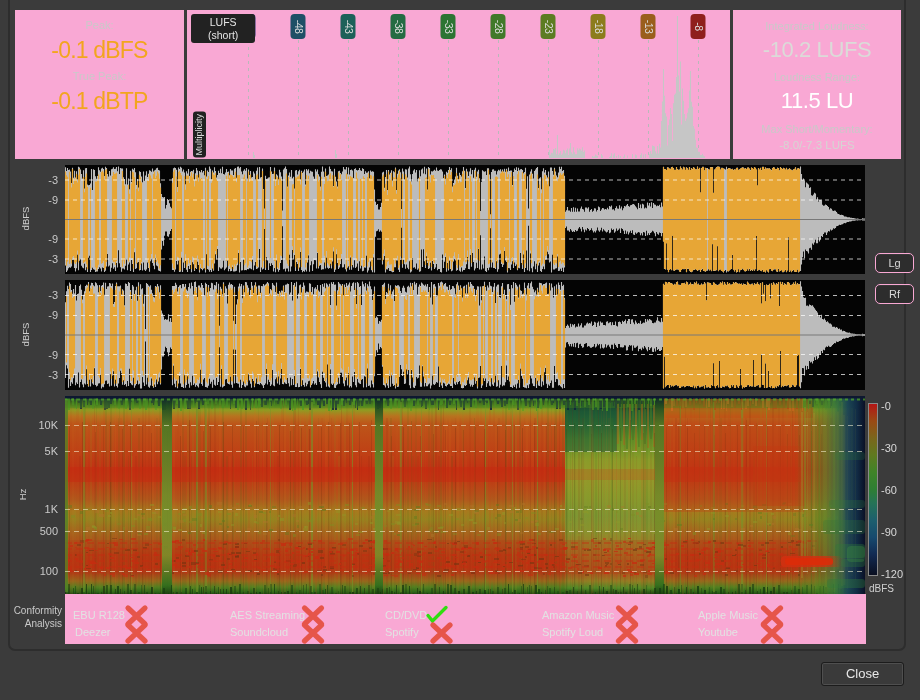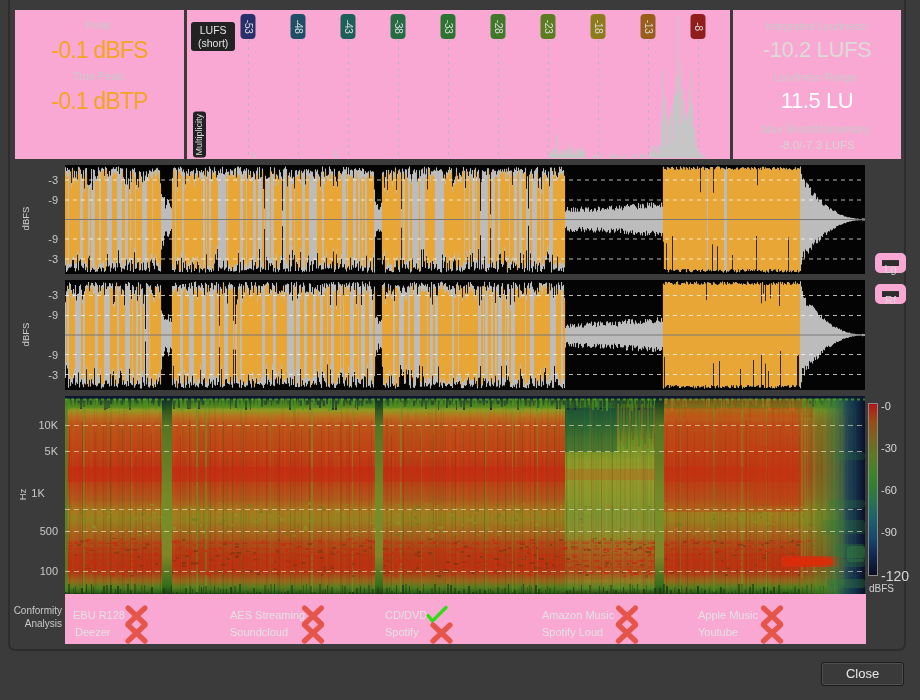--- a/index.html
+++ b/index.html
@@ -8,22 +8,22 @@
   border:2px solid #2d2d2d; border-radius:7px; }
 .blackpanel { position:absolute; background:#f9a8d4; }
 .lbl { position:absolute; color:#c9c9c9; font-size:11px; line-height:1;
   text-align:center; white-space:nowrap; }
 .big { position:absolute; font-size:23px; line-height:1; text-align:center;
   white-space:nowrap; letter-spacing:-0.8px; }
 .vert { position:absolute; color:#cfcfcf; font-size:9.5px; white-space:nowrap;
   transform:rotate(-90deg); transform-origin:center; }
 .axlbl { position:absolute; color:#c9c9c9; font-size:11px; line-height:1;
   width:40px; text-align:right; }
-.btn-sm { position:absolute; width:31px; height:20px; background:#2d2d2d;
-  border:7px solid #f9a8d4; border-radius:5px; color:#d9d9d9; font-size:11px;
+.btn-sm { position:absolute; width:39px; height:20px; background:#2d2d2d;
+  border:1px solid #f9a8d4; border-radius:5px; color:#d9d9d9; font-size:11px;
   text-align:center; line-height:18px; box-shadow:inset 0 1px 0 rgba(255,255,255,0.05); }
 #closebtn { position:absolute; left:821px; top:662px; width:83px; height:24px;
   background:#3a3a3a; border:1px solid #1c1c1c; border-radius:3px;
   box-shadow:inset 0 0 0 1px #4f4f4f; color:#e8e8e8; font-size:13px;
   text-align:center; line-height:22px; }
 </style></head>
 <body>
 <div id="frame"></div>
 
 <div class="blackpanel" style="left:15px; top:10px; width:169px; height:149px;"></div>
@@ -60,21 +60,21 @@
       <rect x="353.5" y="4" width="15" height="25" rx="4" fill="#5c7c22"></rect>
       <text x="361.0" y="20.0" transform="rotate(90 361.0 16.5)" font-family="Liberation Sans, sans-serif" letter-spacing="-0.5" font-size="10.5" fill="#dcdcdc" text-anchor="middle">-23</text>
       <rect x="403.5" y="4" width="15" height="25" rx="4" fill="#8c7c1c"></rect>
       <text x="411.0" y="20.0" transform="rotate(90 411.0 16.5)" font-family="Liberation Sans, sans-serif" letter-spacing="-0.5" font-size="10.5" fill="#dcdcdc" text-anchor="middle">-18</text>
       <rect x="453.5" y="4" width="15" height="25" rx="4" fill="#9a5e1c"></rect>
       <text x="461.0" y="20.0" transform="rotate(90 461.0 16.5)" font-family="Liberation Sans, sans-serif" letter-spacing="-0.5" font-size="10.5" fill="#dcdcdc" text-anchor="middle">-13</text>
       <rect x="503.5" y="4" width="15" height="25" rx="4" fill="#8f1f1c"></rect>
       <text x="511.0" y="20.0" transform="rotate(90 511.0 16.5)" font-family="Liberation Sans, sans-serif" letter-spacing="-0.5" font-size="10.5" fill="#dcdcdc" text-anchor="middle">-8</text>
     </svg>
   </div>
-<div class="abs" style="left:191px; top:14px; background:#222; border-radius:3px; padding:2px 7px; color:#e5e5e5; font-size:10.5px; line-height:1.2; text-align:center;margin-top:8px;">LUFS<br>(short)</div>
+<div class="abs" style="left:191px; top:14px; background:#222; border-radius:3px; padding:2px 17px; color:#e5e5e5; font-size:10.5px; line-height:1.2; text-align:center;">LUFS<br>(short)</div>
 <div class="abs" style="left:193px; top:112px; background:#222; border-radius:3px; padding:2px 2px; color:#dadada; font-size:9px; line-height:1; writing-mode:vertical-rl; transform:rotate(180deg);">Multiplicity</div>
 
 <div class="blackpanel" style="left:733px; top:10px; width:168px; height:149px;"></div>
 <div class="lbl" style="left:733px; top:21px; width:168px;">Integrated Loudness:</div>
 <div class="big" style="left:733px; top:39px; width:168px; color:#dbdbd8; font-size:22px; letter-spacing:-0.4px;">-10.2 LUFS</div>
 <div class="lbl" style="left:733px; top:72px; width:168px;">Loudness Range:</div>
 <div class="big" style="left:733px; top:90px; width:168px; color:#ffffff; font-size:22px; letter-spacing:-0.4px;">11.5 LU</div>
 <div class="lbl" style="left:733px; top:124px; width:168px;">Max Short/Momentary:</div>
 <div class="lbl" style="left:733px; top:140px; width:168px; font-size:11.5px; color:#d5d5d2;">-8.0/-7.3 LUFS</div>
 
@@ -2063,31 +2063,31 @@
       <rect x="0" y="4" width="3" height="192" fill="#4f8526" opacity="0.75"></rect>
       <line x1="0" y1="29.5" x2="800" y2="29.5" stroke="rgba(245,242,210,0.58)" stroke-width="1" stroke-dasharray="5 4"></line>
       <line x1="0" y1="55.5" x2="800" y2="55.5" stroke="rgba(245,242,210,0.58)" stroke-width="1" stroke-dasharray="5 4"></line>
       <line x1="0" y1="113.5" x2="800" y2="113.5" stroke="rgba(245,242,210,0.58)" stroke-width="1" stroke-dasharray="5 4"></line>
       <line x1="0" y1="135.5" x2="800" y2="135.5" stroke="rgba(245,242,210,0.58)" stroke-width="1" stroke-dasharray="5 4"></line>
       <line x1="0" y1="175.5" x2="800" y2="175.5" stroke="rgba(245,242,210,0.58)" stroke-width="1" stroke-dasharray="5 4"></line>
     </svg>
   </div>
 <div class="axlbl" style="left:18px; top:420px;">10K</div>
 <div class="axlbl" style="left:18px; top:446px;">5K</div>
-<div class="axlbl" style="left:18px; top:488px;text-align:center;">1K</div>
+<div class="axlbl" style="left:18px; top:504px;">1K</div>
 <div class="axlbl" style="left:18px; top:526px;">500</div>
 <div class="axlbl" style="left:18px; top:566px;">100</div>
 <div class="vert" style="left:8px; top:489px; width:28px; text-align:center;">Hz</div>
 
 <div class="abs" style="left:868px; top:403px; width:10px; height:173px; border:1px solid #8a8a8a; background:linear-gradient(to bottom, #b41616 0%, #9a4a14 10%, #7a661c 20%, #5f7a20 30%, #3f8428 40%, #2e7e34 50%, #257357 58%, #1d5f6e 68%, #174a6e 78%, #122a52 88%, #0a0f20 100%);"></div>
 <div class="abs" style="left:881px; top:400px; color:#d8d8d8; font-size:11px;">-0</div>
 <div class="abs" style="left:881px; top:442px; color:#d8d8d8; font-size:11px;">-30</div>
 <div class="abs" style="left:881px; top:484px; color:#d8d8d8; font-size:11px;">-60</div>
 <div class="abs" style="left:881px; top:526px; color:#d8d8d8; font-size:11px;">-90</div>
-<div class="abs" style="left:881px; top:568px; color:#d8d8d8; font-size:14px;">-120</div>
+<div class="abs" style="left:881px; top:568px; color:#d8d8d8; font-size:11px;">-120</div>
 <div class="abs" style="left:869px; top:583px; color:#d0d0d0; font-size:10px;">dBFS</div>
 
 <div class="blackpanel" style="left:65px; top:594px; width:801px; height:8px;"></div>
 
 <div class="blackpanel" style="left:65px; top:602px; width:801px; height:42px;">
     <svg width="801" height="42" viewBox="0 0 801 42" style="display:block">
       <text x="8" y="17" font-family="Liberation Sans, sans-serif" font-size="11" fill="#e2e2e2">EBU R128</text>
       <path d="M63.0 6.0 L80.0 22.0 M80.0 6.0 L63.0 22.0" stroke="#e6554a" stroke-width="5.2" stroke-linecap="round" fill="none"></path>
       <text x="165" y="17" font-family="Liberation Sans, sans-serif" font-size="11" fill="#e2e2e2">AES Streaming</text>
       <path d="M239.5 6.0 L256.5 22.0 M256.5 6.0 L239.5 22.0" stroke="#e6554a" stroke-width="5.2" stroke-linecap="round" fill="none"></path>

